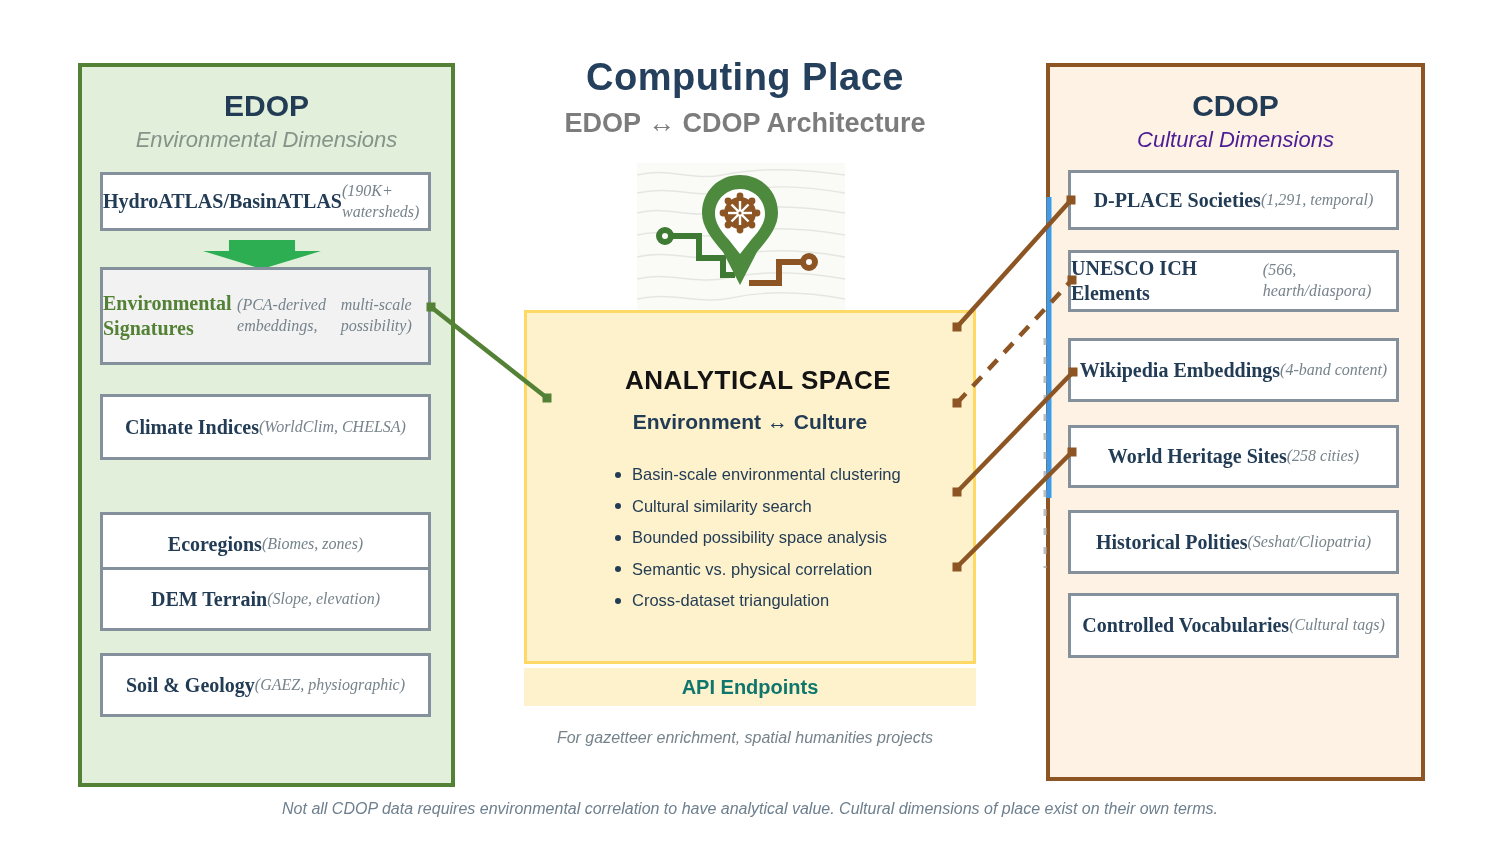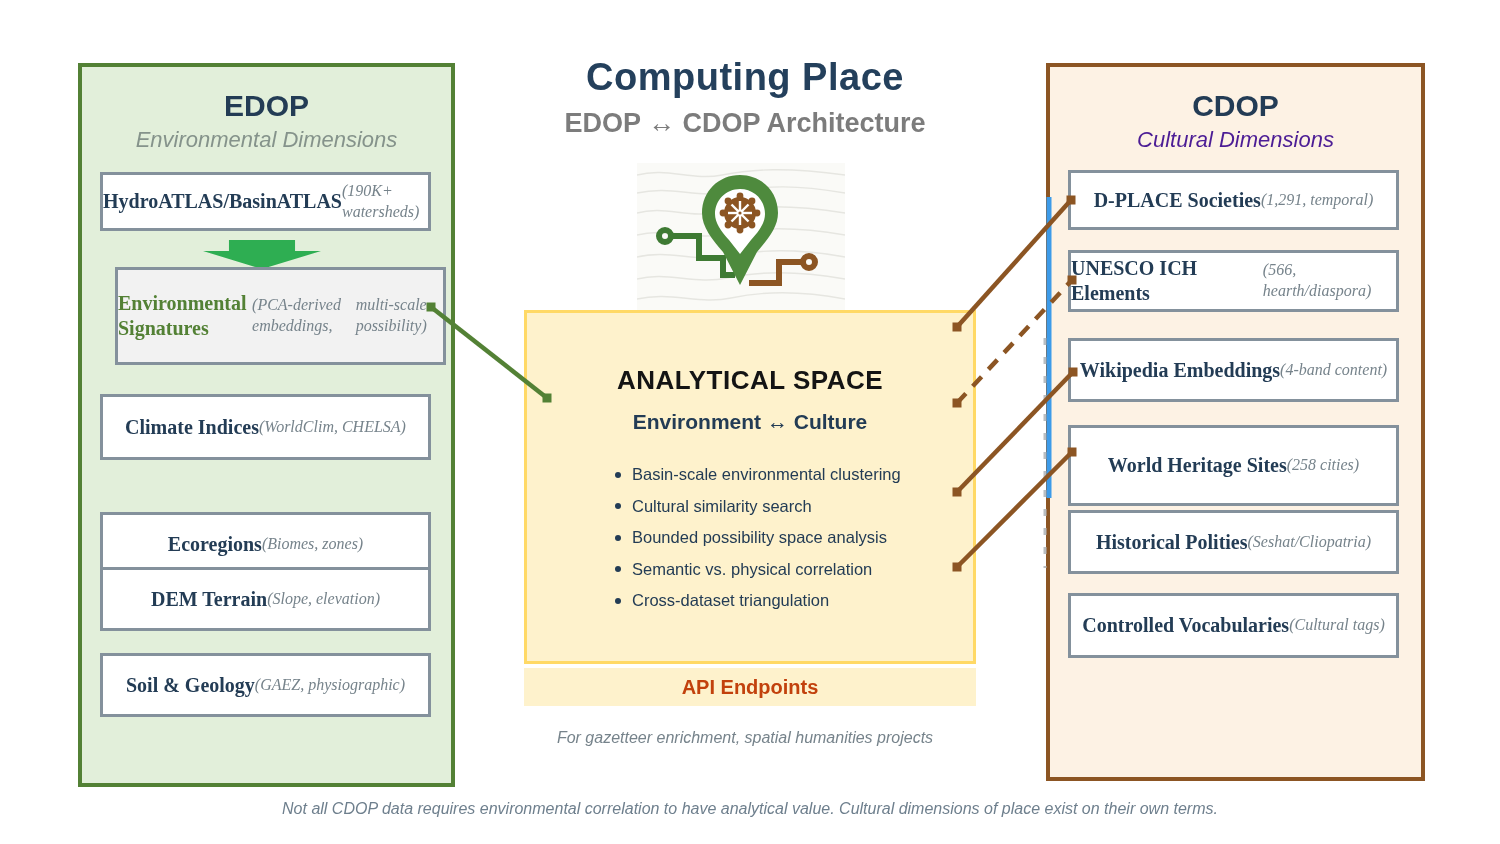--- a/index.html
+++ b/index.html
@@ -30,31 +30,31 @@
   .dbox.signatures .t{color:#538135;}
 
   
   .down-arrow{position:absolute;left:121px;top:173px;width:118px;height:29px;background:#2EAE52;
     clip-path:polygon(22% 0,78% 0,78% 38%,100% 38%,50% 100%,0 38%,22% 38%);}
 
   
   .aspace{position:absolute;left:524px;top:310px;width:452px;height:354px;box-sizing:border-box;
     background:#FEF2CC;border:3px solid #FFD966;}
   .aspace-title{position:absolute;left:0;top:52px;width:100%;text-align:center;
-    font-size:26px;font-weight:bold;color:#141414;letter-spacing:.5px;}
+    font-size:26px;font-weight:bold;color:#141414;letter-spacing:.5px;padding-left:8px;}
   .aspace-sub{position:absolute;left:0;top:97px;width:100%;text-align:center;
     font-size:21px;font-weight:bold;color:#233C55;}
   .aspace-list{position:absolute;left:88px;top:146px;}
   .aspace-row{display:flex;align-items:center;height:31.5px;}
   .aspace-dot{width:6px;height:6px;border-radius:50%;background:#233C55;margin-right:11px;flex:none;}
   .aspace-text{font-size:16.5px;color:#233C55;}
 
   .api-bar{position:absolute;left:524px;top:668px;width:452px;height:38px;background:#FEF2CC;
     display:flex;align-items:center;justify-content:center;}
-  .api-bar span{font-size:20px;font-weight:bold;color:#c2410c;}
+  .api-bar span{font-size:20px;font-weight:bold;color:#0f766e;}
   .center-caption{position:absolute;left:450px;top:729px;width:590px;text-align:center;
     font-size:16px;font-style:italic;color:#76838B;}
 
   
   .footnote{position:absolute;left:0;top:800px;width:1500px;text-align:center;
     font-size:16px;font-style:italic;color:#6E7F8D;}
 
   .overlay{position:absolute;left:0;top:0;pointer-events:none;}
   .logo{position:absolute;left:637px;top:163px;}
 </style>
@@ -119,21 +119,21 @@
     <div class="panel-title">EDOP</div>
     <div class="panel-sub">Environmental Dimensions</div>
 
     <div class="dbox" style="top:105px;height:59px;">
       <div class="t">HydroATLAS/BasinATLAS</div>
       <div class="s">(190K+ watersheds)</div>
     </div>
 
     <div class="down-arrow"></div>
 
-    <div class="dbox signatures" style="top:200px;height:98px;margin-left:15px;">
+    <div class="dbox signatures" style="top:200px;height:98px;">
       <div class="t">Environmental Signatures</div>
       <div class="s">(PCA-derived embeddings,</div>
       <div class="s2 s">multi-scale possibility)</div>
     </div>
 
     <div class="dbox" style="top:327px;height:66px;">
       <div class="t">Climate Indices</div>
       <div class="s">(WorldClim, CHELSA)</div>
     </div>
 
@@ -165,21 +165,21 @@
     <div class="dbox" style="top:183px;height:62px;">
       <div class="t">UNESCO ICH Elements</div>
       <div class="s">(566, hearth/diaspora)</div>
     </div>
 
     <div class="dbox" style="top:271px;height:64px;">
       <div class="t">Wikipedia Embeddings</div>
       <div class="s">(4-band content)</div>
     </div>
 
-    <div class="dbox" style="top:358px;height:81px;">
+    <div class="dbox" style="top:358px;height:63px;">
       <div class="t">World Heritage Sites</div>
       <div class="s">(258 cities)</div>
     </div>
 
     <div class="dbox" style="top:443px;height:64px;">
       <div class="t">Historical Polities</div>
       <div class="s">(Seshat/Cliopatria)</div>
     </div>
 
     <div class="dbox" style="top:526px;height:65px;">

